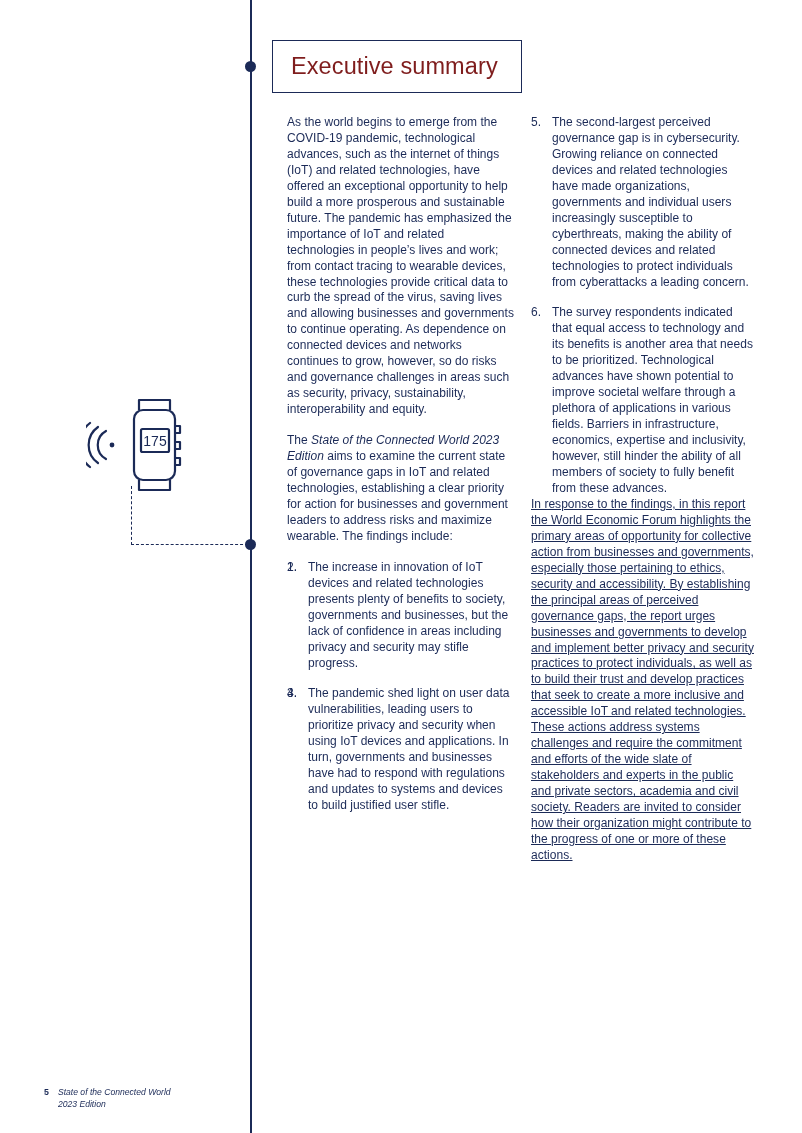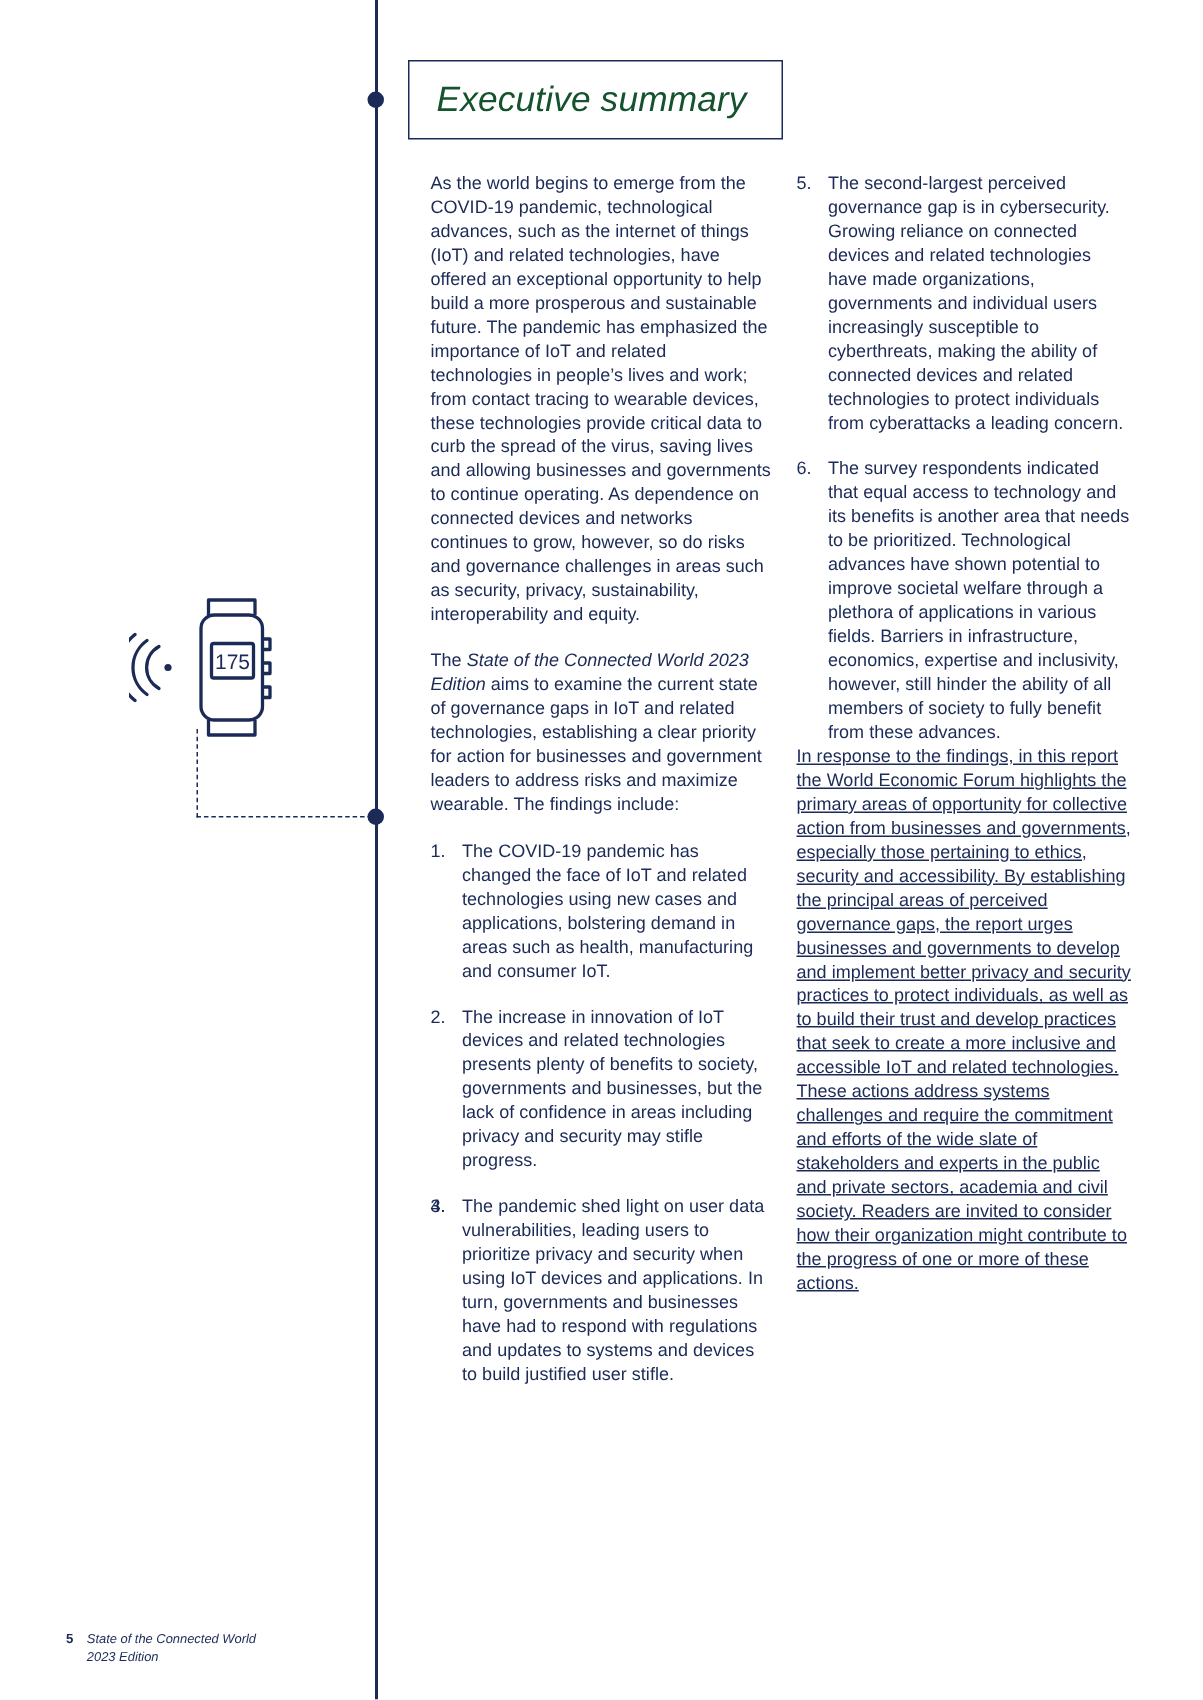--- a/index.html
+++ b/index.html
@@ -66,23 +66,22 @@
     box-sizing: border-box;
     display: flex;
     align-items: center;
   }
   .title-box h1 {
     margin: 0;
     padding-left: 18px;
     font-size: 23.5px;
     font-weight: 400;
     letter-spacing: 0.1px;
-    color: #14532d;
+    color: #7f1d1d;
     font-family: "Liberation Sans", sans-serif;
-    font-style: italic;
   }
 
   
   .col {
     position: absolute;
     top: 115px;
     font-size: 12px;
     line-height: 15.95px;
     color: #1b2a57;
     letter-spacing: 0.02px;
@@ -180,21 +179,20 @@
   <h1>Executive summary</h1>
 </div>
 
 <div class="col col-left">
   <p>As the world begins to emerge from the COVID-19 pandemic, technological advances, such as the internet of things (IoT) and related technologies, have offered an exceptional opportunity to help build a more prosperous and sustainable future. The pandemic has emphasized the importance of IoT and related technologies in people’s lives and work; from contact tracing to wearable devices, these technologies provide critical data to curb the spread of the virus, saving lives and allowing businesses and governments to continue operating. As dependence on connected devices and networks continues to grow, however, so do risks and governance challenges in areas such as security, privacy, sustainability, interoperability and equity.</p>
   <p><span>The </span><em>State of the Connected World 2023 Edition</em><span> aims to examine the current state of governance gaps in IoT and related technologies, establishing a clear priority for action for businesses and government leaders to address risks and maximize wearable. The findings include:</span></p>
 
   <ol class="num">
     <li>
       <span class="marker">1.</span>
-      <span>The COVID-19 pandemic has changed the face of IoT and related technologies using new cases and applications, bolstering demand in areas such as health, manufacturing and consumer IoT.</span>
     </li>
     <li>
       <span class="marker">2.</span>
       <span>The increase in innovation of IoT devices and related technologies presents plenty of benefits to society, governments and businesses, but the lack of confidence in areas including privacy and security may stifle progress.</span>
     </li>
     <li>
       <span class="marker">3.</span>
     </li>
     <li>
       <span class="marker">4.</span>

